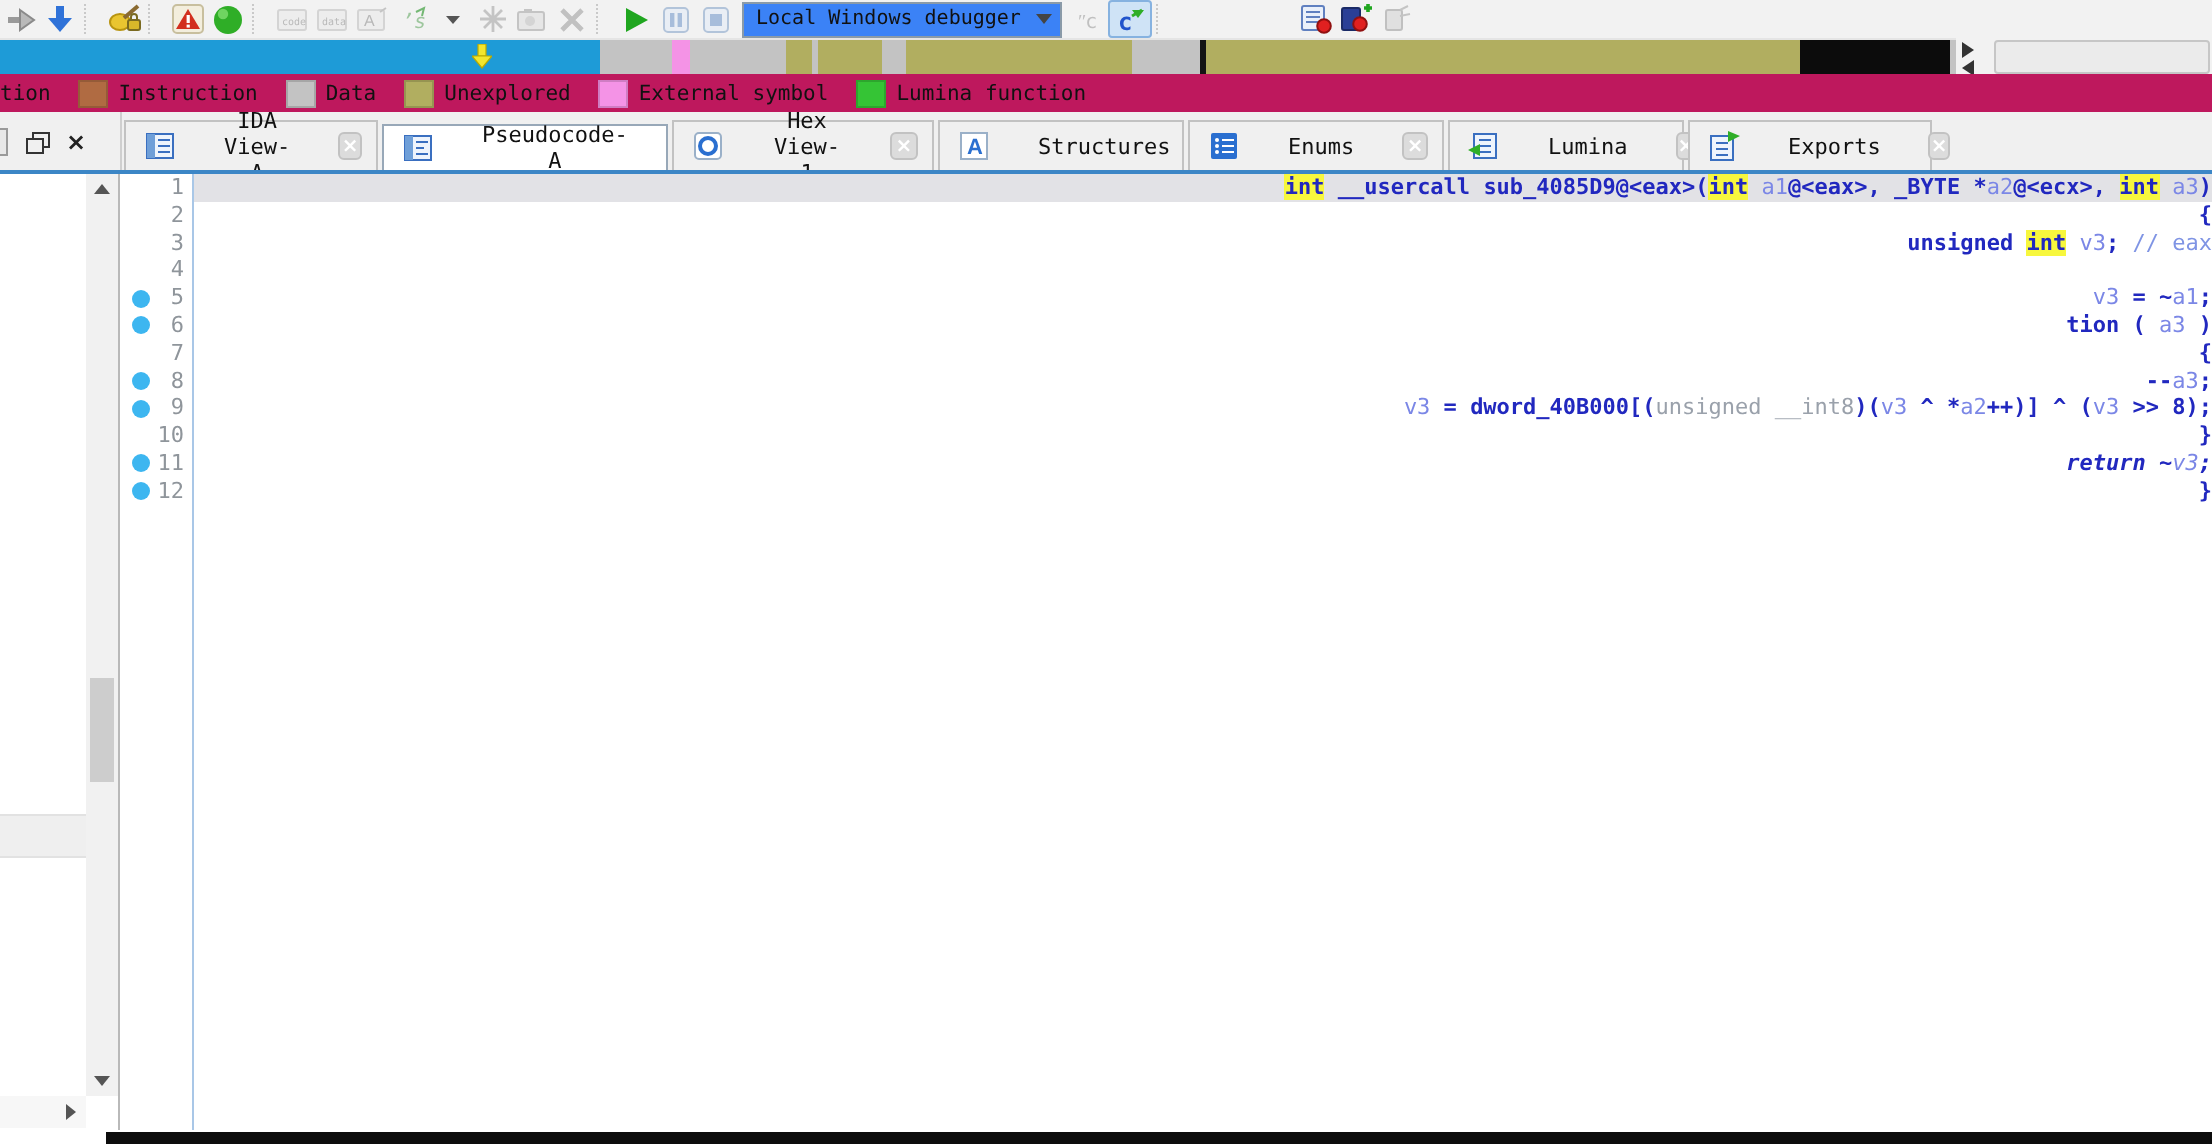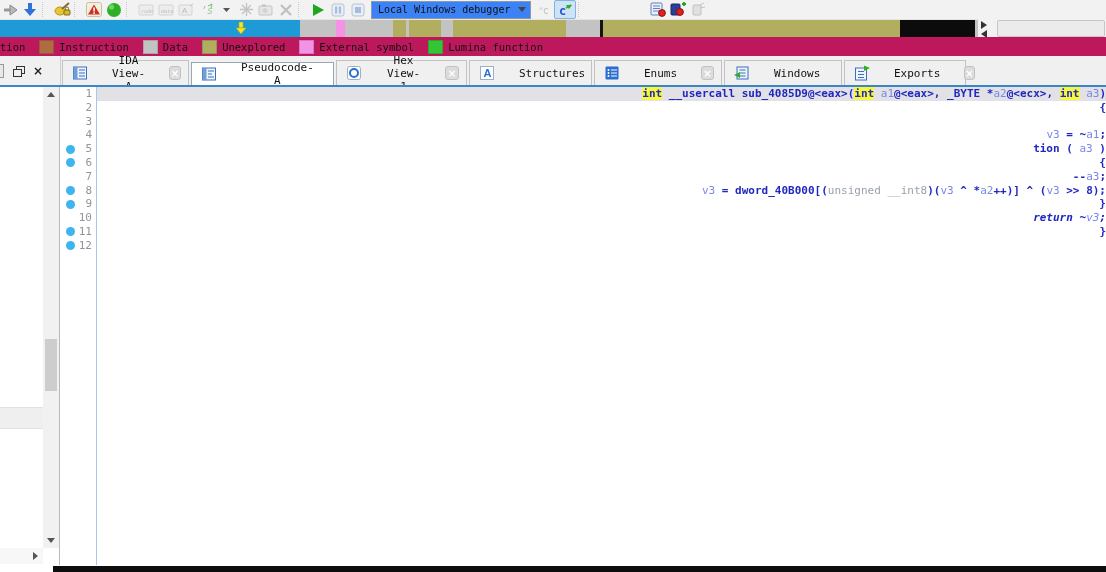--- a/index.html
+++ b/index.html
@@ -349,21 +349,21 @@
           <span class="tabclose">×</span>
         </div>
         <div class="tab" style="width: 118px;">
           <span style="display: flex;">
             <svg width="16" height="16" viewBox="0 0 16 16">
               <rect x="3" y="2" width="11" height="12" fill="#eef4fc" stroke="#3a6fc0"></rect>
               <path d="M5.5 5 h6 M5.5 8 h6 M5.5 11 h6" stroke="#3a6fc0"></path>
               <polygon points="0,10 6,7 6,13" fill="#2fae27"></polygon>
             </svg>
           </span>
-          <span style="flex: 1 1 0%; text-align: center;">Windows</span>
+          <span style="flex: 1 1 0%; text-align: center;">Lumina</span>
           <span class="tabclose">×</span>
         </div>
         <div class="tab" style="width: 122px;">
           <span style="display: flex;">
             <svg width="16" height="16" viewBox="0 0 16 16">
               <rect x="1.5" y="3" width="11" height="12" fill="#eef4fc" stroke="#3a6fc0"></rect>
               <path d="M4 6.5 h6 M4 9.5 h6 M4 12.5 h6" stroke="#3a6fc0"></path>
               <polygon points="16,3 10,0.5 10,6" fill="#2fae27"></polygon>
             </svg>
           </span>
@@ -403,20 +403,21 @@
         <div class="gut-row" style="height: 13.8px; line-height: 13.8px;"><span class="gut-dot"></span>8</div>
         <div class="gut-row" style="height: 13.8px; line-height: 13.8px;"><span class="gut-dot"></span>9</div>
         <div class="gut-row" style="height: 13.8px; line-height: 13.8px;">10</div>
         <div class="gut-row" style="height: 13.8px; line-height: 13.8px;"><span class="gut-dot"></span>11</div>
         <div class="gut-row" style="height: 13.8px; line-height: 13.8px; padding-left: 12px;"><span class="gut-dot"></span>12</div>
       </div>
     <div class="vline"></div>
     <div class="codearea" id="codelines">
         <div class="code-row hl" style="height: 13.8px; line-height: 13.8px;"><span class="tk-k tk-hi">int</span><span class="tk-p"> </span><span class="tk-k">__usercall</span><span class="tk-p"> </span><span class="tk-g">sub_4085D9</span><span class="tk-p">@&lt;eax&gt;(</span><span class="tk-k tk-hi">int</span><span class="tk-p"> </span><span class="tk-v">a1</span><span class="tk-p">@&lt;eax&gt;, </span><span class="tk-k">_BYTE</span><span class="tk-p"> *</span><span class="tk-v">a2</span><span class="tk-p">@&lt;ecx&gt;, </span><span class="tk-k tk-hi">int</span><span class="tk-p"> </span><span class="tk-v">a3</span><span class="tk-p">)</span></div>
         <div class="code-row" style="height: 13.8px; line-height: 13.8px;"><span class="tk-p">{</span></div>
+        <div class="code-row" style="height: 13.8px; line-height: 13.8px;"><span class="tk-p">  </span><span class="tk-k">unsigned</span><span class="tk-p"> </span><span class="tk-k tk-hi">int</span><span class="tk-p"> </span><span class="tk-v">v3</span><span class="tk-p">; </span><span class="tk-cm">// eax</span></div>
         <div class="code-row" style="height: 13.8px; line-height: 13.8px;">&nbsp;</div>
         <div class="code-row" style="height: 13.8px; line-height: 13.8px;"><span class="tk-p">  </span><span class="tk-v">v3</span><span class="tk-p"> = ~</span><span class="tk-v">a1</span><span class="tk-p">;</span></div>
         <div class="code-row" style="height: 13.8px; line-height: 13.8px;"><span class="tk-p">  </span><span class="tk-k">tion</span><span class="tk-p"> ( </span><span class="tk-v">a3</span><span class="tk-p"> )</span></div>
         <div class="code-row" style="height: 13.8px; line-height: 13.8px;"><span class="tk-p">  {</span></div>
         <div class="code-row" style="height: 13.8px; line-height: 13.8px;"><span class="tk-p">    --</span><span class="tk-v">a3</span><span class="tk-p">;</span></div>
         <div class="code-row" style="height: 13.8px; line-height: 13.8px;"><span class="tk-p">    </span><span class="tk-v">v3</span><span class="tk-p"> = </span><span class="tk-g">dword_40B000</span><span class="tk-p">[(</span><span class="tk-cst">unsigned __int8</span><span class="tk-p">)(</span><span class="tk-v">v3</span><span class="tk-p"> ^ *</span><span class="tk-v">a2</span><span class="tk-p">++)] ^ (</span><span class="tk-v">v3</span><span class="tk-p"> &gt;&gt; </span><span class="tk-n">8</span><span class="tk-p">);</span></div>
         <div class="code-row" style="height: 13.8px; line-height: 13.8px;"><span class="tk-p">  }</span></div>
         <div class="code-row" style="height: 13.8px; line-height: 13.8px; font-style: italic;"><span class="tk-p">  </span><span class="tk-k">return</span><span class="tk-p"> ~</span><span class="tk-v">v3</span><span class="tk-p">;</span></div>
         <div class="code-row" style="height: 13.8px; line-height: 13.8px;"><span class="tk-p">}</span></div>
       </div>

